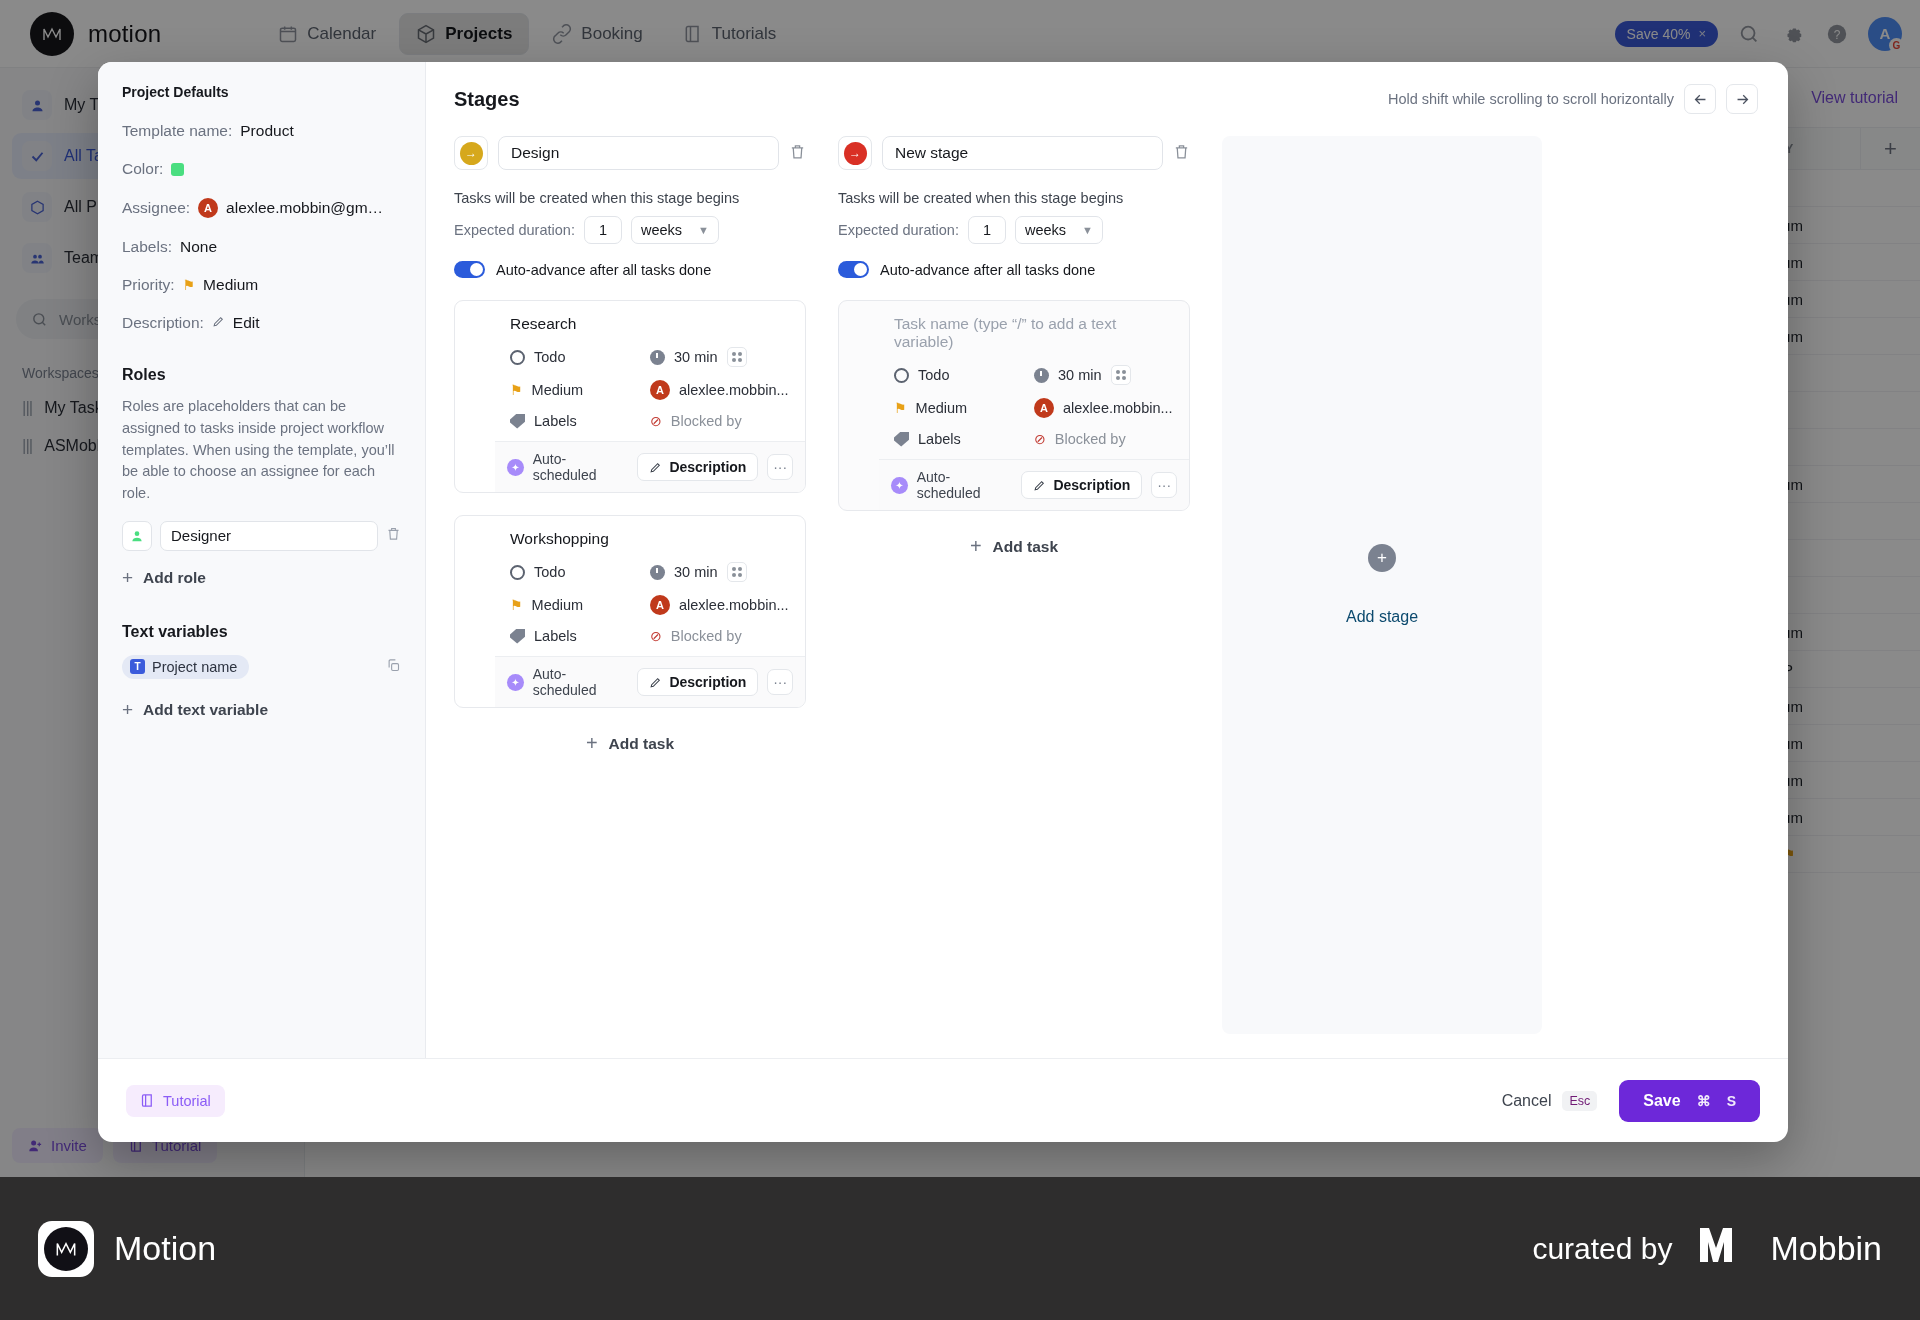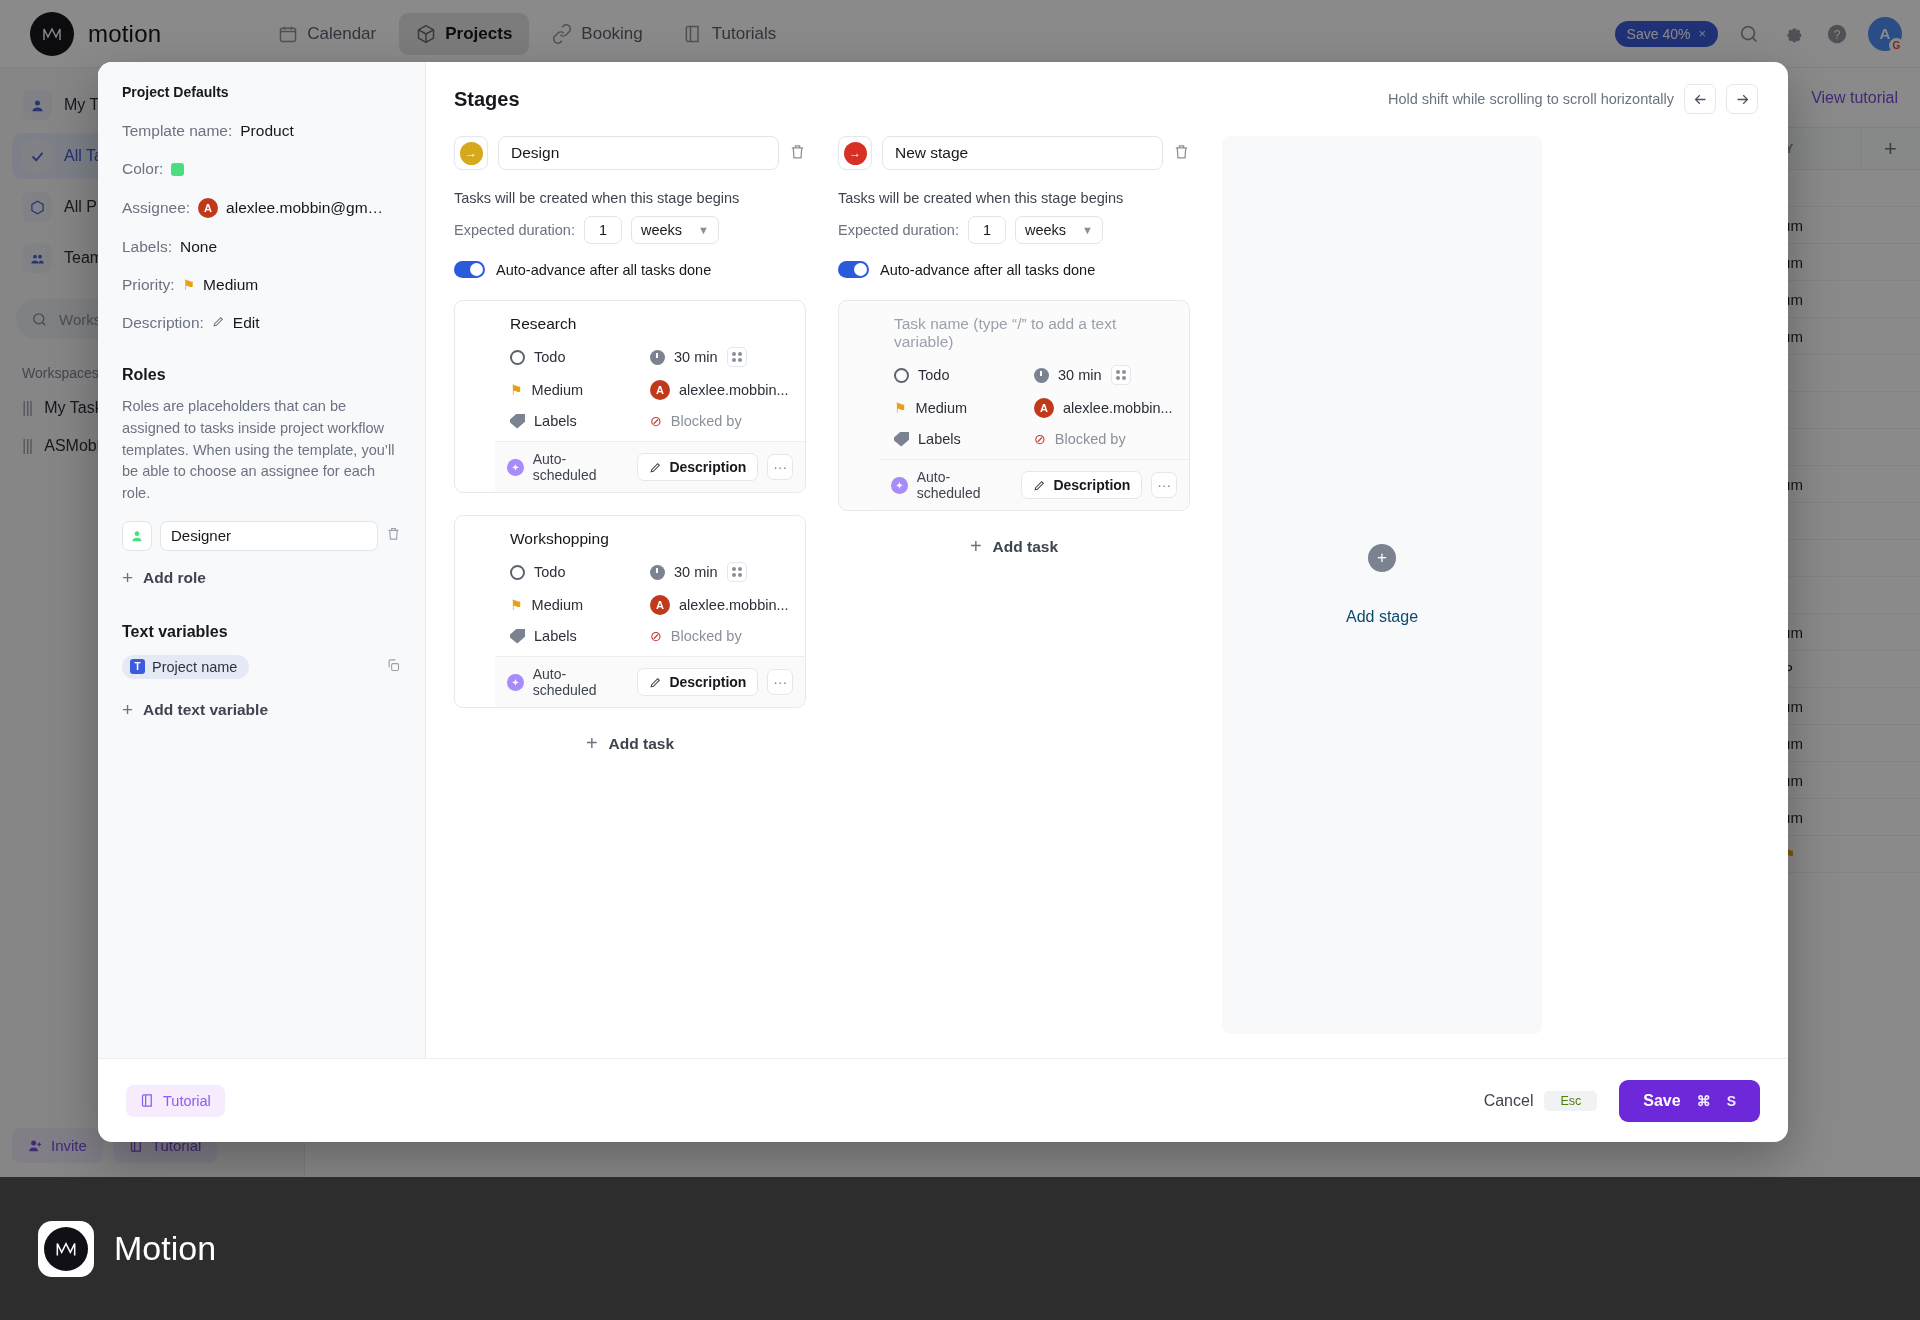--- a/index.html
+++ b/index.html
@@ -213,21 +213,21 @@
     align-self: stretch; margin-bottom: 24px;
   }
   .add-stage-circle { width: 28px; height: 28px; border-radius: 50%; background: #7b8290; color: #fff; font-size: 17px; display: flex; align-items: center; justify-content: center; margin-bottom: 12px; }
   .add-stage-lbl { font-size: 16px; color: #0c4a6e; margin-top: 24px; }
 
   
   .mfoot { height: 84px; border-top: 1px solid #eceef1; display: flex; align-items: center; padding: 0 28px; }
   .tutorial-pill { display: flex; align-items: center; gap: 8px; background: #f6ecfd; color: #8b5cf6; border-radius: 8px; padding: 8px 14px; font-size: 14.5px; }
   .foot-right { margin-left: auto; display: flex; align-items: center; gap: 22px; }
   .cancel { display: flex; align-items: center; gap: 11px; font-size: 16px; color: #3e444e; }
-  .kbd { background: #f1f2f4; border-radius: 5px; padding: 3px 16px; font-size: 12.5px; color: #4d7c0f; }
+  .kbd { background: #f1f2f4; border-radius: 5px; padding: 3px 7px; font-size: 12.5px; color: #701a75; }
   .savebtn { background: #6d28d9; color: #fff; border-radius: 9px; padding: 12px 24px; display: flex; align-items: center; gap: 16px; font-size: 16px; font-weight: 600; }
   .savebtn .k { font-size: 14px; opacity: .9; }
 
   
   .brandbar {
     position: absolute; left: 0; bottom: 0; width: 1920px; height: 143px;
     background: #2e2d2d; display: flex; align-items: center; padding: 0 38px; z-index: 80;
   }
   .brand-left { display: flex; align-items: center; gap: 20px; }
   .brand-logo { width: 56px; height: 56px; border-radius: 14px; background: #fff; display: flex; align-items: center; justify-content: center; }
@@ -884,15 +884,24 @@
     <div class="brand-left">
       <div class="brand-logo">
         <div class="inner">
           <svg width="26" height="26" viewBox="0 0 24 24" fill="none" stroke="#fff" stroke-width="1.4">
               <path d="M4 18V7l4 8 4-8 4 8 4-8v11"></path>
             </svg>
         </div>
       </div>
       <div class="brand-name">Motion</div>
     </div>
+    <div class="brand-right">
+      <div class="curated">curated by</div>
+      <div class="mobbin-mark">
+        <svg width="46" height="40" viewBox="0 0 46 40" fill="#fff">
+            <path d="M2 38V4h9l7 20 7-20h9v34h-8V18l-6 20h-5L10 18v20z"></path>
+          </svg>
+      </div>
+      <div class="mobbin-name">Mobbin</div>
+    </div>
   </div>
 
 </div>
 
 </body></html>

